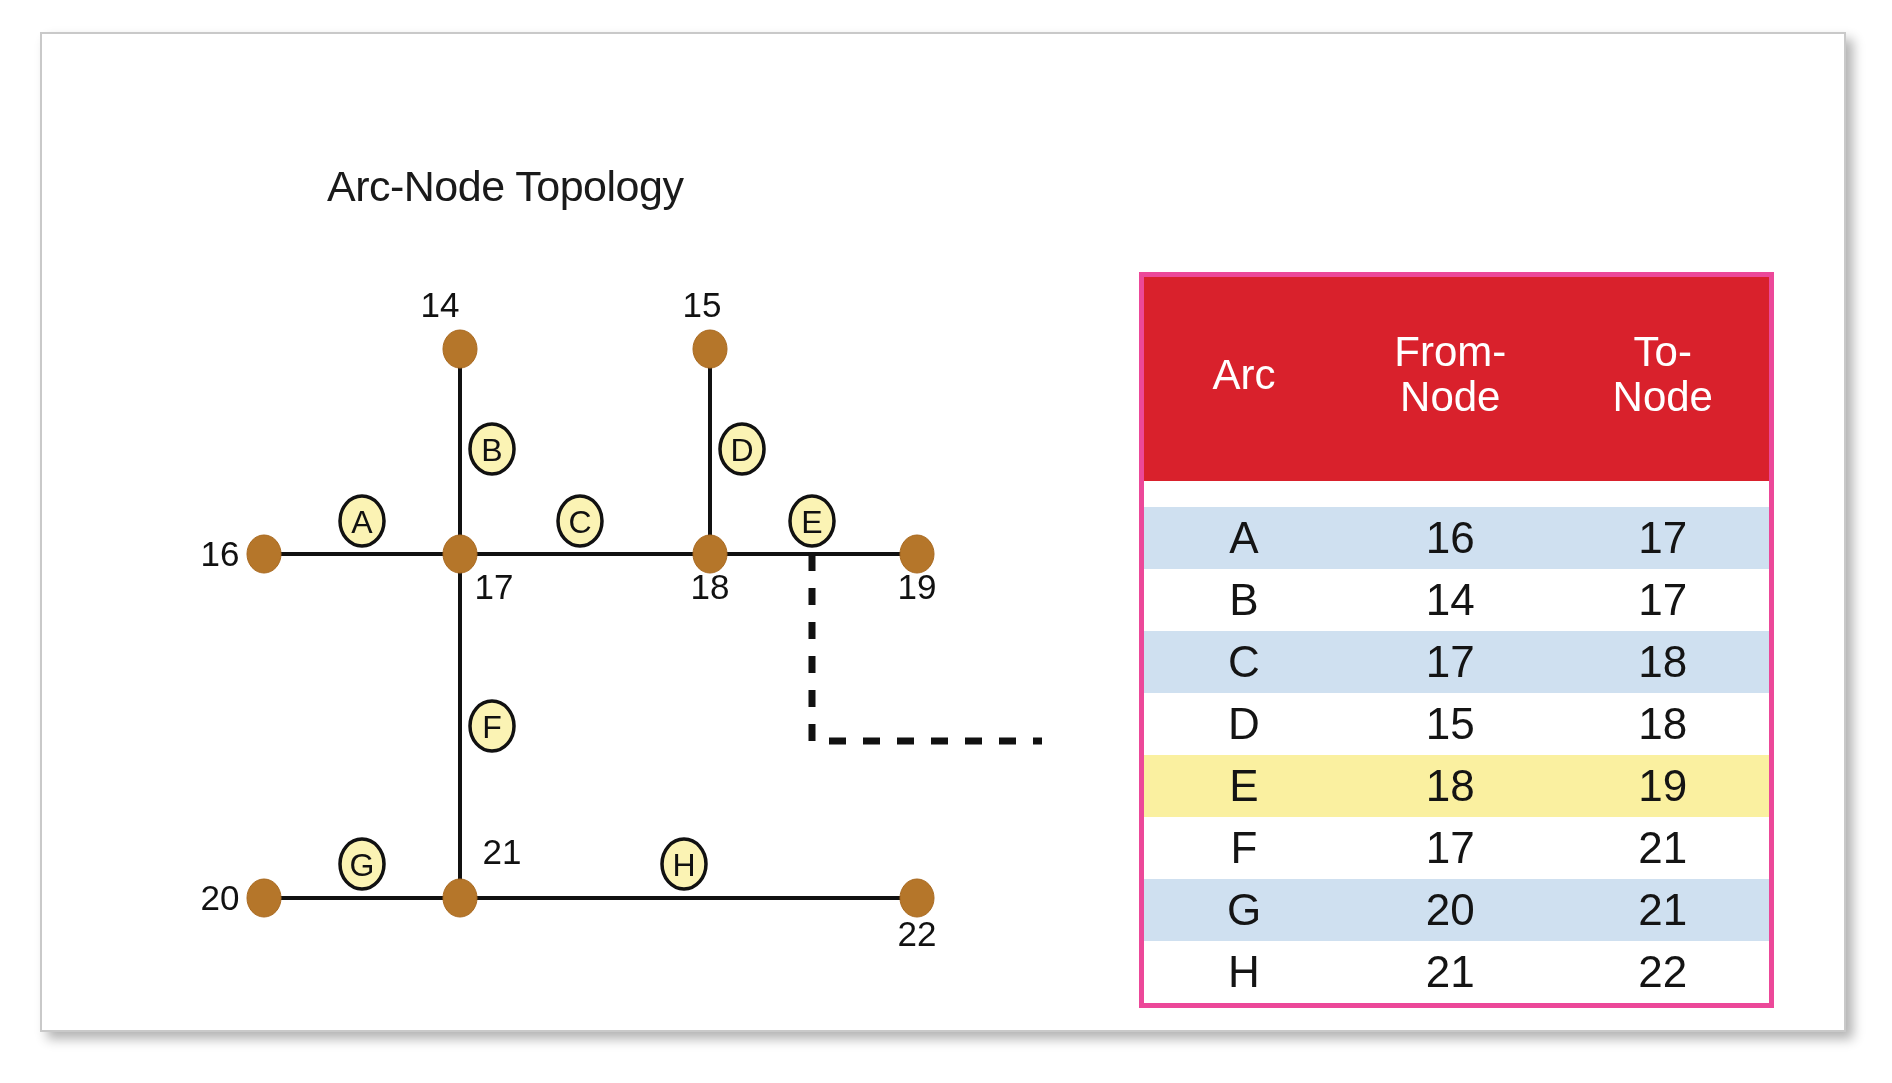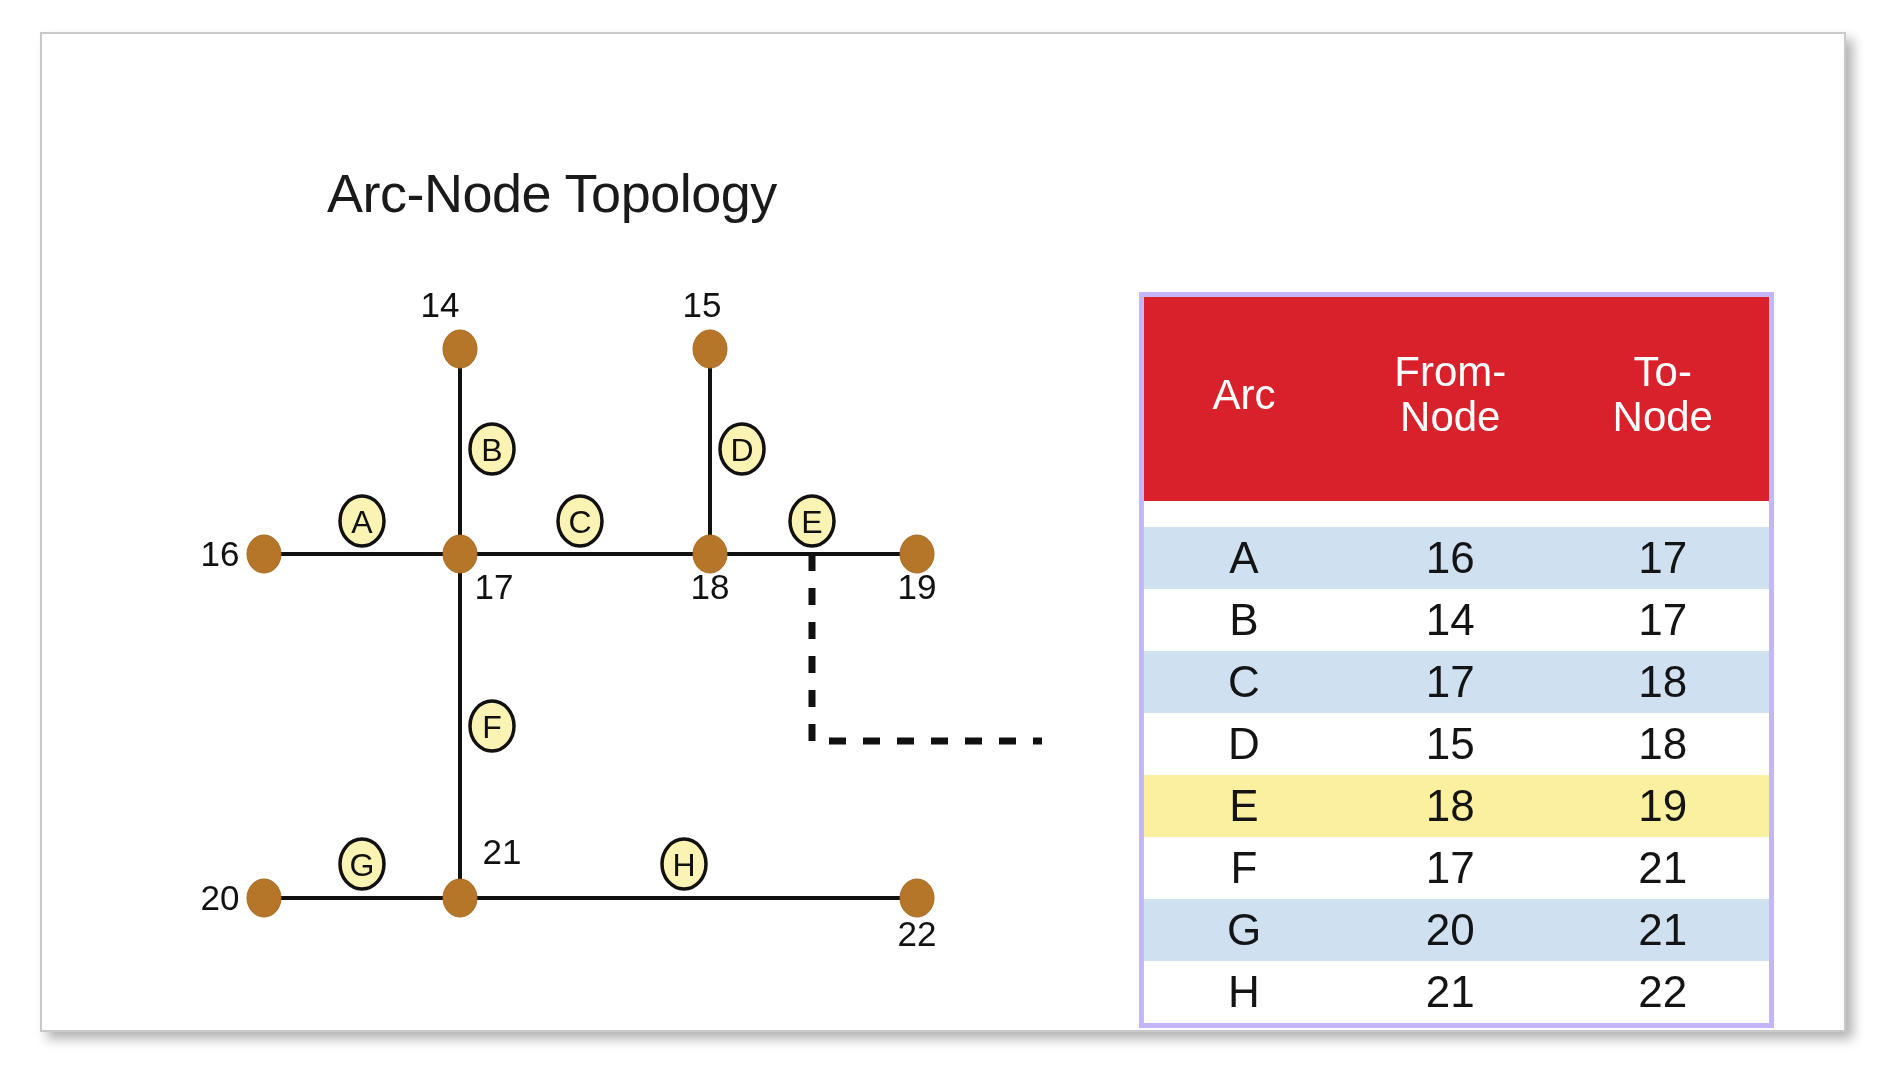--- a/index.html
+++ b/index.html
@@ -23,21 +23,21 @@
     height: 1000px;
     background: #ffffff;
     border: 2px solid #c9c9c9;
     box-shadow: 7px 7px 11px rgba(0,0,0,0.30);
     box-sizing: border-box;
   }
 
   
   .panel-title {
     position: absolute;
-    font-size: 54px;
+    font-size: 43px;
     font-weight: 400;
     color: #1a1a1a;
     white-space: nowrap;
     letter-spacing: -0.5px;
   }
   #topology-title { left: 285px; top: 128px; }
   #list-title     { left: 1042px; top: 128px; }
 
   
   #topology-svg {
@@ -47,25 +47,24 @@
     width: 1000px;
     height: 1000px;
   }
 
   
   #arc-node-table {
     position: absolute;
     left: 1097px;
     top: 238px;
     width: 635px;
-    border: 5px solid #c4b5fd;
+    border: 5px solid #ec4899;
     border-collapse: collapse;
     background: #ffffff;
     box-sizing: border-box;
-    margin-top: 20px;
   }
   #arc-node-table table {
     width: 100%;
     border-collapse: collapse;
     table-layout: fixed;
   }
   #arc-node-table th {
     background: #d9212c;
     color: #ffffff;
     font-size: 42px;

